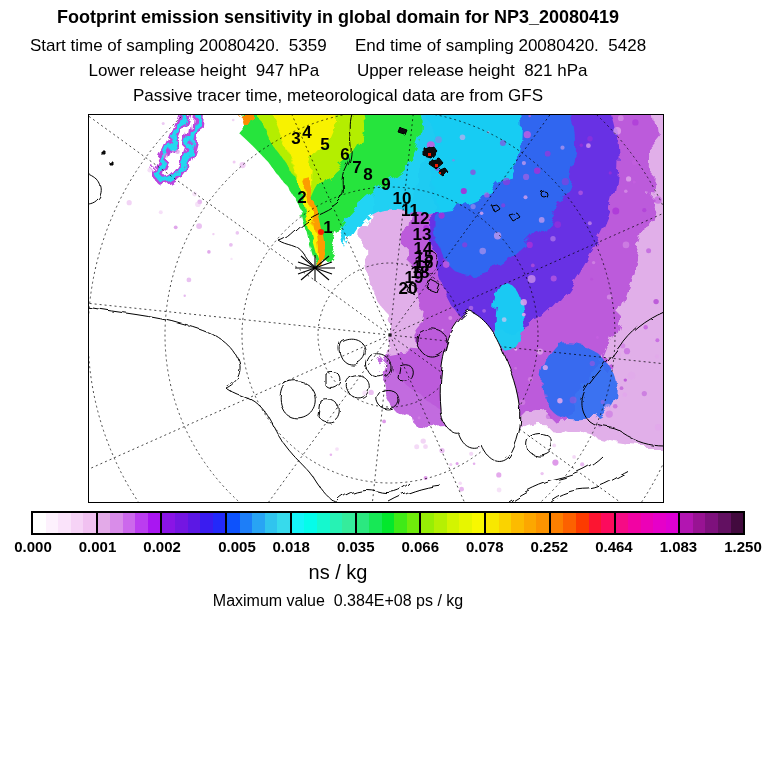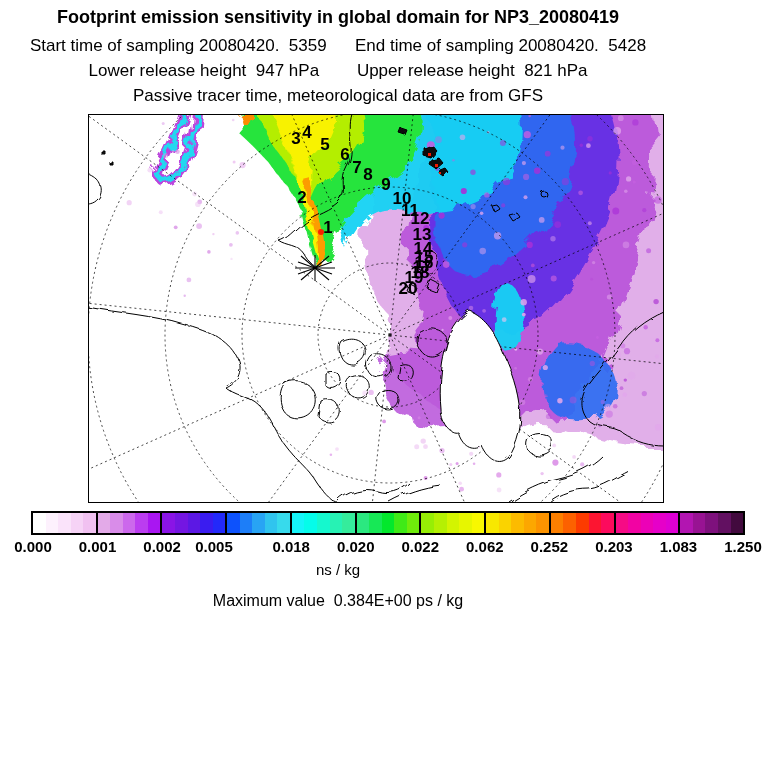--- a/index.html
+++ b/index.html
@@ -10,21 +10,21 @@
   .t-l2{top:36px;font-size:17px}
   .t-l3{top:61px;font-size:17px}
   .t-l4{top:86px;font-size:17px}
   #mapframe{position:absolute;left:88px;top:114px;width:574px;height:387px;border:1px solid #000;background:#fff}
   #cbwrap{position:absolute;left:31px;top:511px;width:710px;height:20px;border:2px solid #000;display:flex}
   .cb-seg{flex:1;display:flex}
   .cb-seg + .cb-seg{border-left:2px solid #000}
   .cb-cell{flex:1}
   .cb-tick{position:absolute;top:538px;width:56px;margin-left:-28px;text-align:center;
            font-size:15px;font-weight:bold;white-space:pre}
-  .t-units{top:561px;font-size:15px}
+  .t-units{top:561px;font-size:20px}
   .t-max{top:592px;font-size:16px}
   #stations text{font-size:17px;font-weight:bold;fill:#000;text-anchor:middle;dominant-baseline:central;
                  font-family:"Liberation Sans",sans-serif}
   svg{display:block}
 </style>
 </head>
 <body>
 
 <div class="hdr t-title">Footprint emission sensitivity in global domain for NP3_20080419</div>
 <div class="hdr t-l2">Start time of sampling 20080420.  5359      End time of sampling 20080420.  5428</div>
@@ -393,24 +393,24 @@
       <div class="cb-cell" style="background: rgb(152, 19, 147);"></div>
       <div class="cb-cell" style="background: rgb(126, 17, 125);"></div>
       <div class="cb-cell" style="background: rgb(98, 16, 97);"></div>
       <div class="cb-cell" style="background: rgb(66, 10, 62);"></div>
     </div>
   </div>
 <div id="ticks">
     <div class="cb-tick" style="left: 33px;">0.000</div>
     <div class="cb-tick" style="left: 97.5455px;">0.001</div>
     <div class="cb-tick" style="left: 162.091px;">0.002</div>
-    <div class="cb-tick" style="left: 214px;">0.005</div>
+    <div class="cb-tick" style="left: 237px;">0.005</div>
     <div class="cb-tick" style="left: 291.182px;">0.018</div>
-    <div class="cb-tick" style="left: 355.727px;">0.020</div>
-    <div class="cb-tick" style="left: 420.273px;">0.022</div>
-    <div class="cb-tick" style="left: 484.818px;">0.062</div>
+    <div class="cb-tick" style="left: 355.727px;">0.035</div>
+    <div class="cb-tick" style="left: 420.273px;">0.066</div>
+    <div class="cb-tick" style="left: 484.818px;">0.078</div>
     <div class="cb-tick" style="left: 549.364px;">0.252</div>
-    <div class="cb-tick" style="left: 613.909px;">0.203</div>
+    <div class="cb-tick" style="left: 613.909px;">0.464</div>
     <div class="cb-tick" style="left: 678.455px;">1.083</div>
     <div class="cb-tick" style="left: 743px;">1.250</div>
   </div>
 <div class="hdr t-units">ns / kg</div>
-<div class="hdr t-max">Maximum value  0.384E+00 ps / kg</div>
+<div class="hdr t-max">Maximum value  0.384E+08 ps / kg</div>
 
 </body></html>

